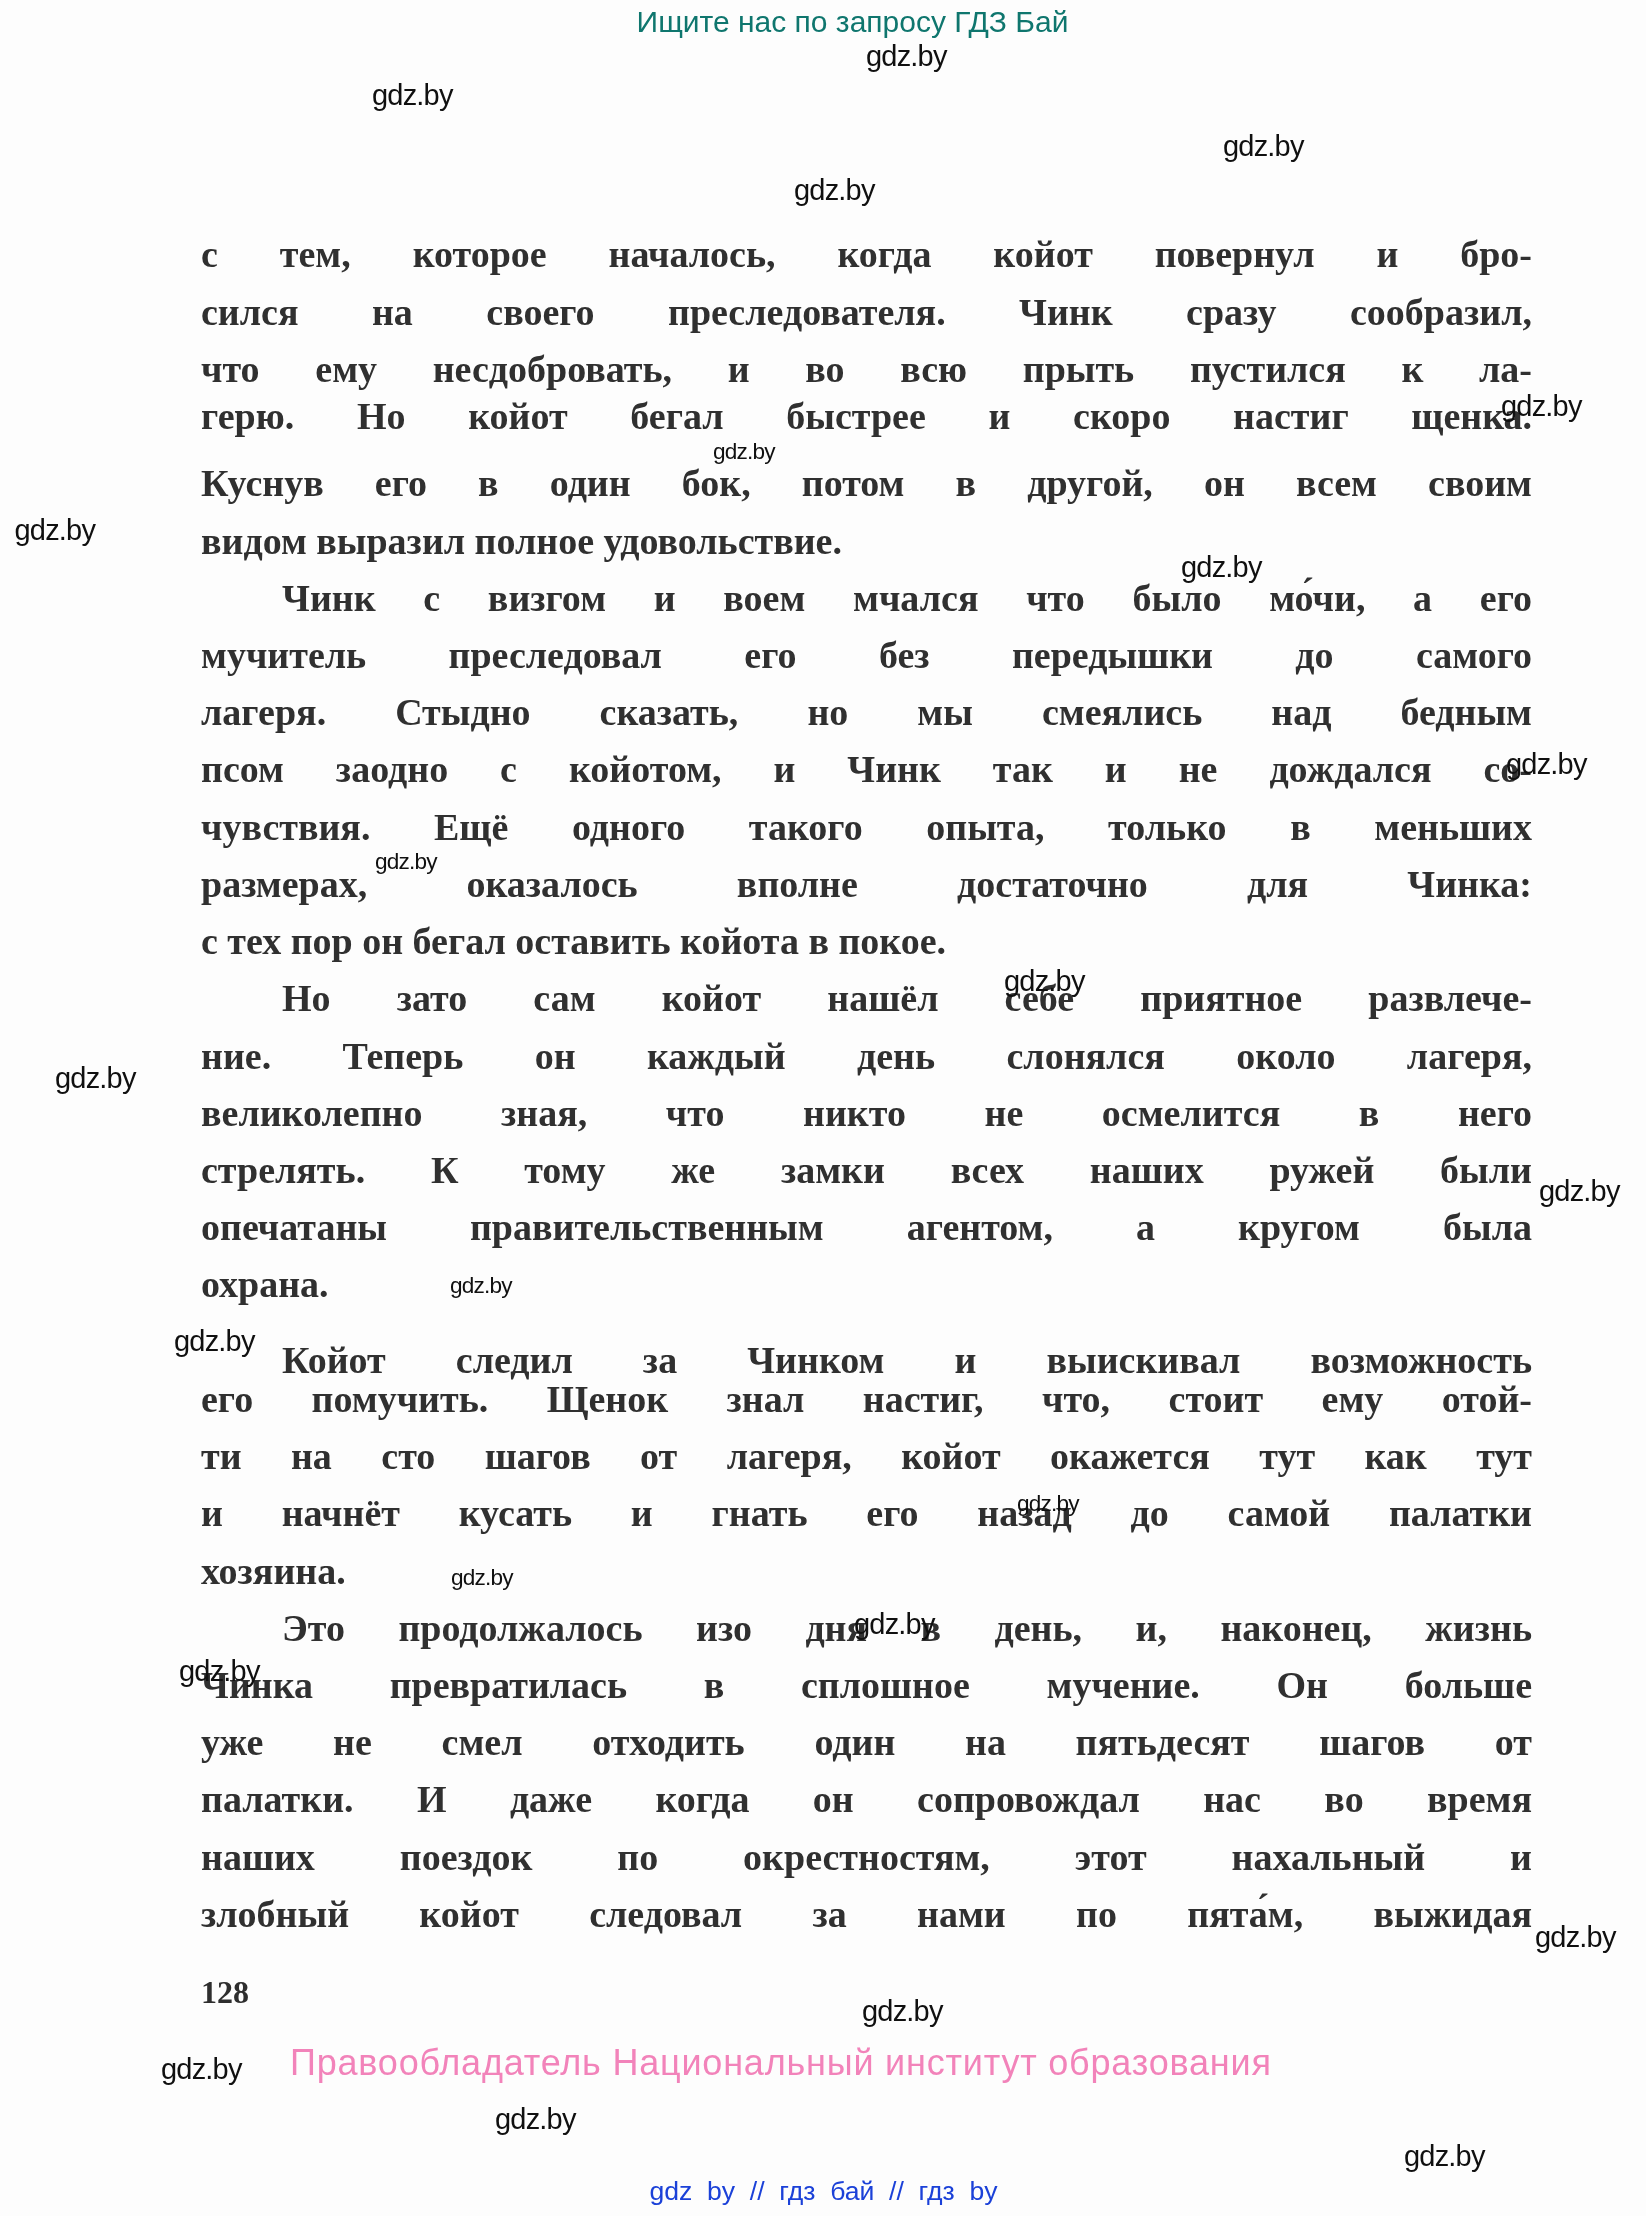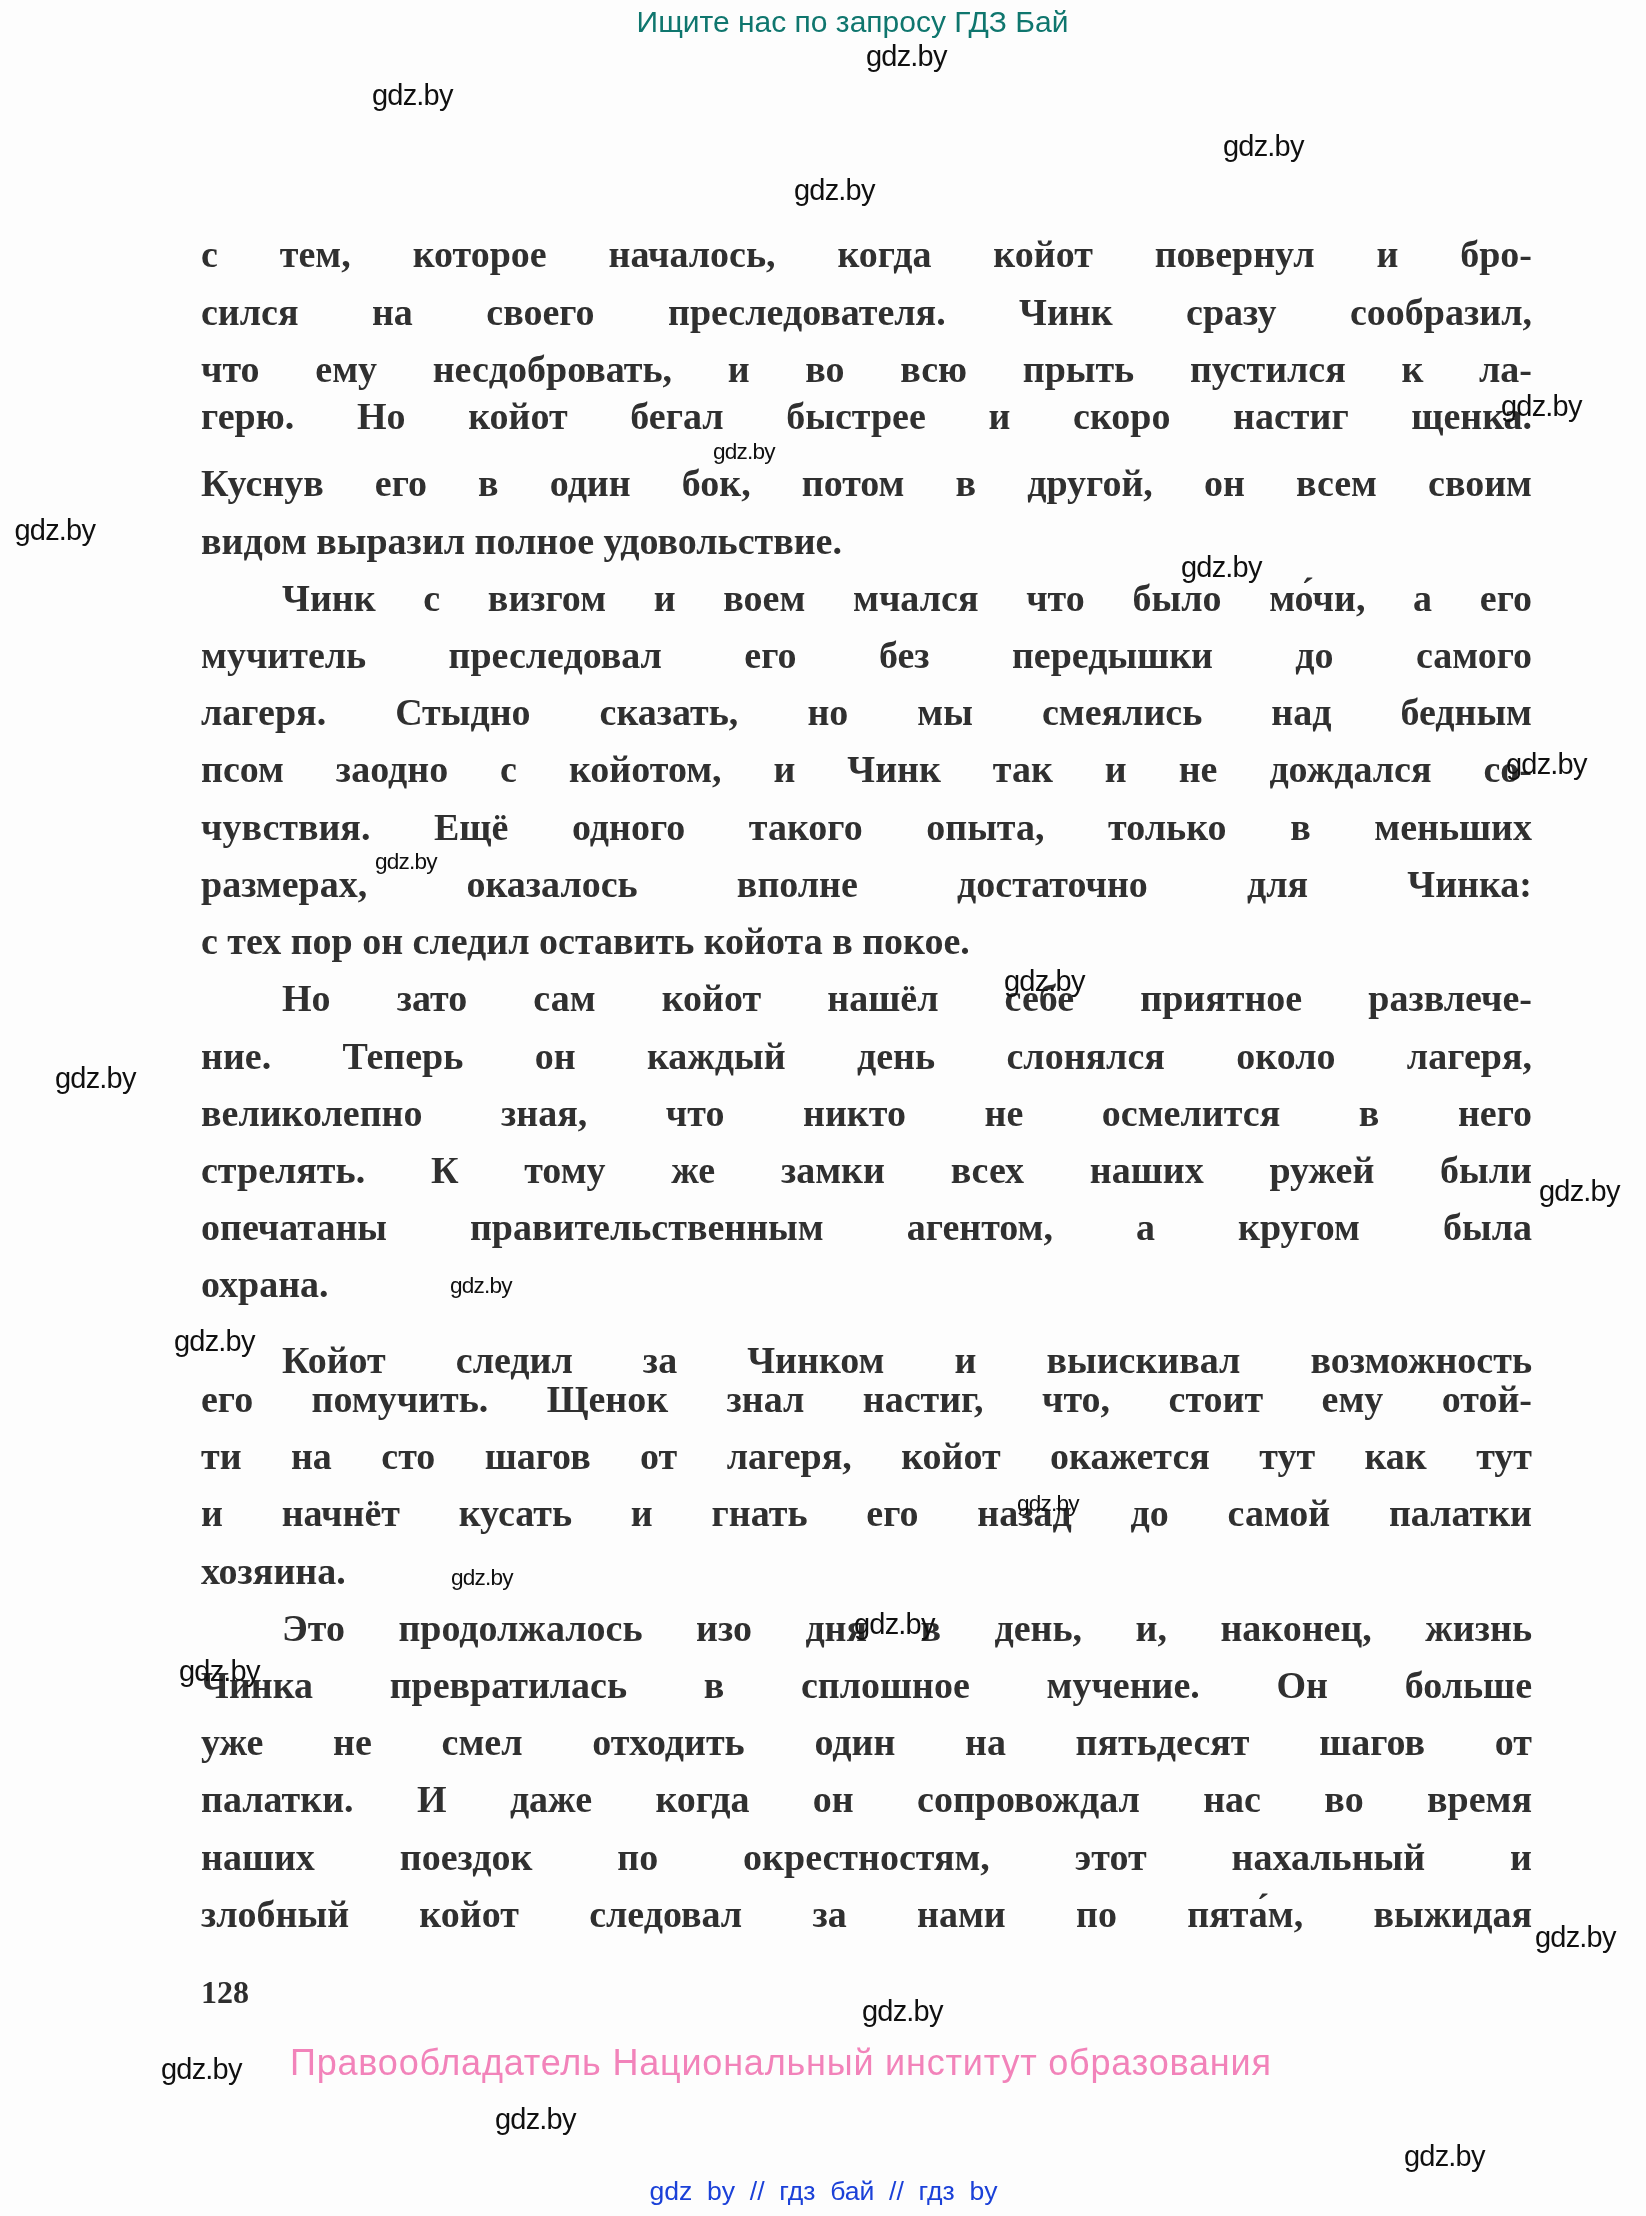--- a/index.html
+++ b/index.html
@@ -56,21 +56,21 @@
     <div class="line fill" style="top: 341px;">что ему несдобровать, и во всю прыть пустился к ла-</div>
     <div class="line fill" style="top: 388px;">герю. Но койот бегал быстрее и скоро настиг щенка.</div>
     <div class="line fill" style="top: 455px;">Куснув его в один бок, потом в другой, он всем своим</div>
     <div class="line" style="top: 513px;">видом выразил полное удовольствие.</div>
     <div class="line fill indent" style="top: 570px;">Чинк с визгом и воем мчался что было мо́чи, а его</div>
     <div class="line fill" style="top: 627px;">мучитель преследовал его без передышки до самого</div>
     <div class="line fill" style="top: 684px;">лагеря. Стыдно сказать, но мы смеялись над бедным</div>
     <div class="line fill" style="top: 741px;">псом заодно с койотом, и Чинк так и не дождался со-</div>
     <div class="line fill" style="top: 799px;">чувствия. Ещё одного такого опыта, только в меньших</div>
     <div class="line fill" style="top: 856px;">размерах, оказалось вполне достаточно для Чинка:</div>
-    <div class="line" style="top: 913px;">с тех пор он следил оставить койота в покое.</div>
+    <div class="line" style="top: 913px;">с тех пор он бегал оставить койота в покое.</div>
     <div class="line fill indent" style="top: 970px;">Но зато сам койот нашёл себе приятное развлече-</div>
     <div class="line fill" style="top: 1028px;">ние. Теперь он каждый день слонялся около лагеря,</div>
     <div class="line fill" style="top: 1085px;">великолепно зная, что никто не осмелится в него</div>
     <div class="line fill" style="top: 1142px;">стрелять. К тому же замки всех наших ружей были</div>
     <div class="line fill" style="top: 1199px;">опечатаны правительственным агентом, а кругом была</div>
     <div class="line" style="top: 1256px;">охрана.</div>
     <div class="line fill indent" style="top: 1332px;">Койот следил за Чинком и выискивал возможность</div>
     <div class="line fill" style="top: 1371px;">его помучить. Щенок знал настиг, что, стоит ему отой-</div>
     <div class="line fill" style="top: 1428px;">ти на сто шагов от лагеря, койот окажется тут как тут</div>
     <div class="line fill" style="top: 1485px;">и начнёт кусать и гнать его назад до самой палатки</div>

